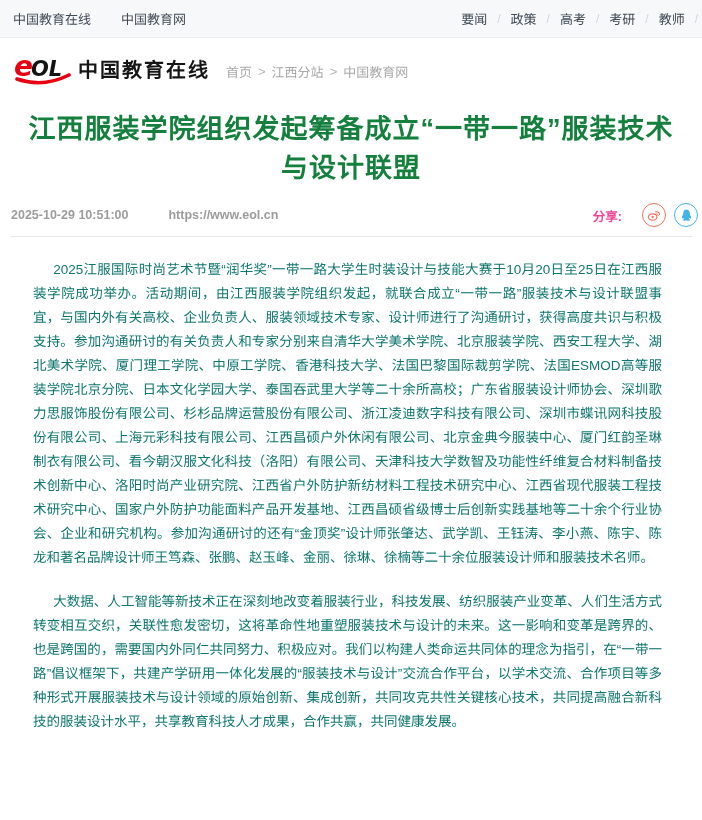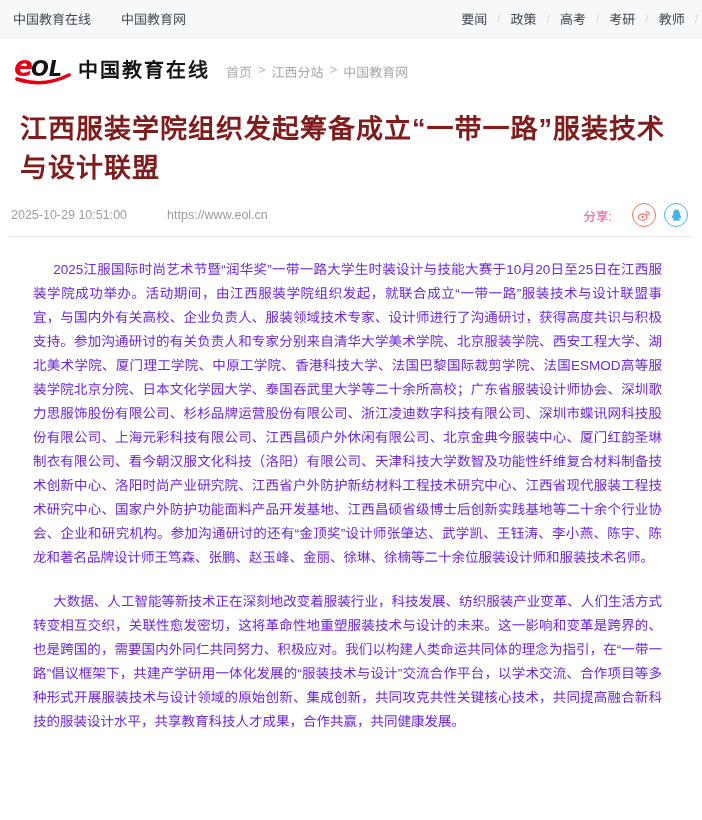--- a/index.html
+++ b/index.html
@@ -25,50 +25,50 @@
     font-family:"DejaVu Sans",sans-serif;
   }
   .topbar-nav { margin-left:auto; display:flex; align-items:center; }
   .topbar-nav a { margin:16px 10px; }
   .topbar-nav .sep { color:#d2d7dc; font-size:12px; }
 
   
   .site-header { height:60px; display:flex; align-items:center; padding:0 14px; background:#fff; }
   .logo { display:flex; align-items:center; }
   .site-name { font-size:20px; font-weight:bold; color:#151515; letter-spacing:2px; margin-left:6px; }
-  .breadcrumb { margin-left:16px; margin-top:6px; font-size:13px; color:#a8a8a8; display:flex; }
+  .breadcrumb { margin-left:16px; margin-top:6px; font-size:13px; color:#a8a8a8; display:flex; align-items:center; }
   .breadcrumb .bsep { margin:0 6px; color:#b5b5b5; }
 
   
   .title {
-    font-size:27px; line-height:39px; font-weight:bold; color:#7f1d1d;
-    padding:12px 20px 6px; letter-spacing:1px;
+    font-size:27px; line-height:39px; font-weight:bold; color:#15803d;
+    text-align:center; padding:12px 20px 6px; letter-spacing:1px;
   }
 
   
   .meta {
     display:flex; align-items:center; height:42px;
-    padding:0 14px 0 11px; font-size:12.5px; color:#9c9c9c;
+    padding:0 4px 0 11px; font-size:12.5px; color:#9c9c9c;font-weight:bold;
   }
   .meta .url { margin-left:40px; }
   .meta .share-label { margin-left:auto; margin-right:12px; color:#ec4899; }
   .icon-circle {
     width:24px; height:24px; border-radius:50%;
     display:flex; align-items:center; justify-content:center;
     margin-left:8px; background:#fff;
   }
   .icon-circle.weibo { border:1.5px solid #f1725f; }
   .icon-circle.qq   { border:1.5px solid #44b3e6; }
 
   hr.divider { border:none; border-top:1px solid #e8e8e8; margin:0 10px; }
 
   
   .article {
     padding:21px 40px 10px 33px;
-    font-size:13.5px; line-height:24px; color:#6d28d9;
+    font-size:13.5px; line-height:24px; color:#0f766e;
     text-align:justify;
   }
   .article p { text-indent:1.5em; margin:0 0 20px; }
   .article p:last-child { margin-bottom:0; }
 </style>
 </head>
 <body>
 
 <div class="page">
 

